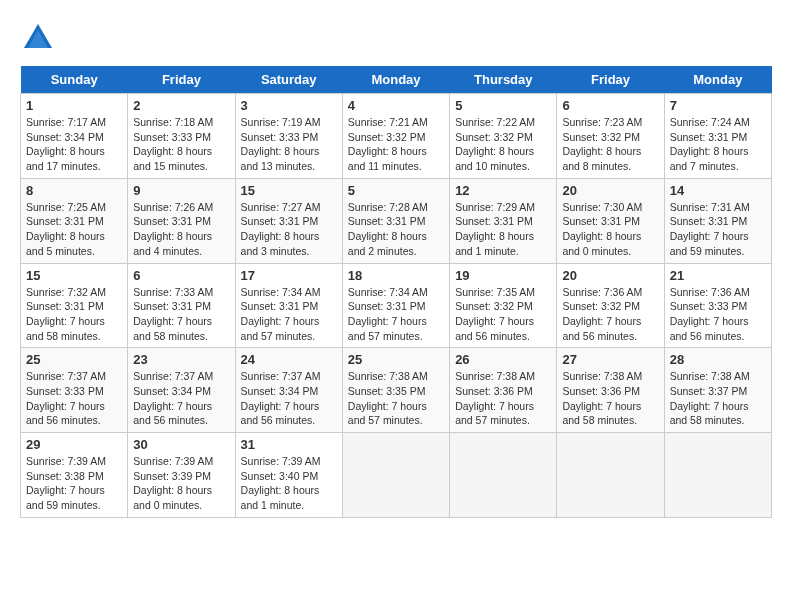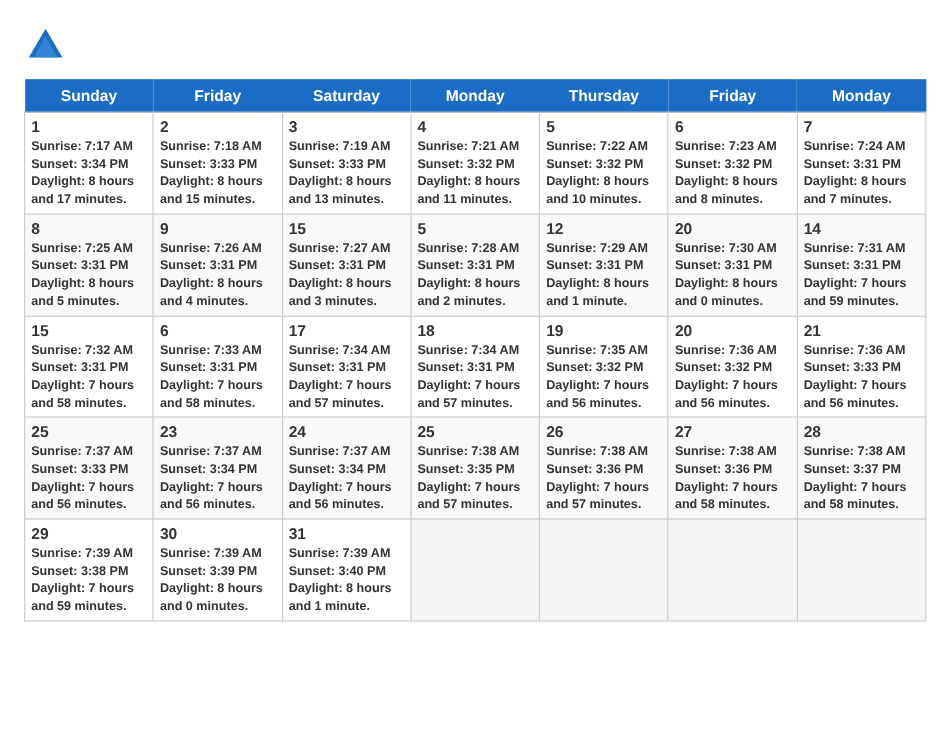--- a/index.html
+++ b/index.html
@@ -73,21 +73,20 @@
       background: #f5f5f5;
     }
     .day-num {
       font-size: 13px;
       font-weight: bold;
       display: block;
       margin-bottom: 2px;
     }
     .day-info {
       line-height: 1.4;
-      font-weight: bold;
     }
     tr:nth-child(even) td:not(.empty) {
       background: #f9f9f9;
     }
   </style>
 </head>
 <body>
 
 <div class="header">
   <div class="logo">

